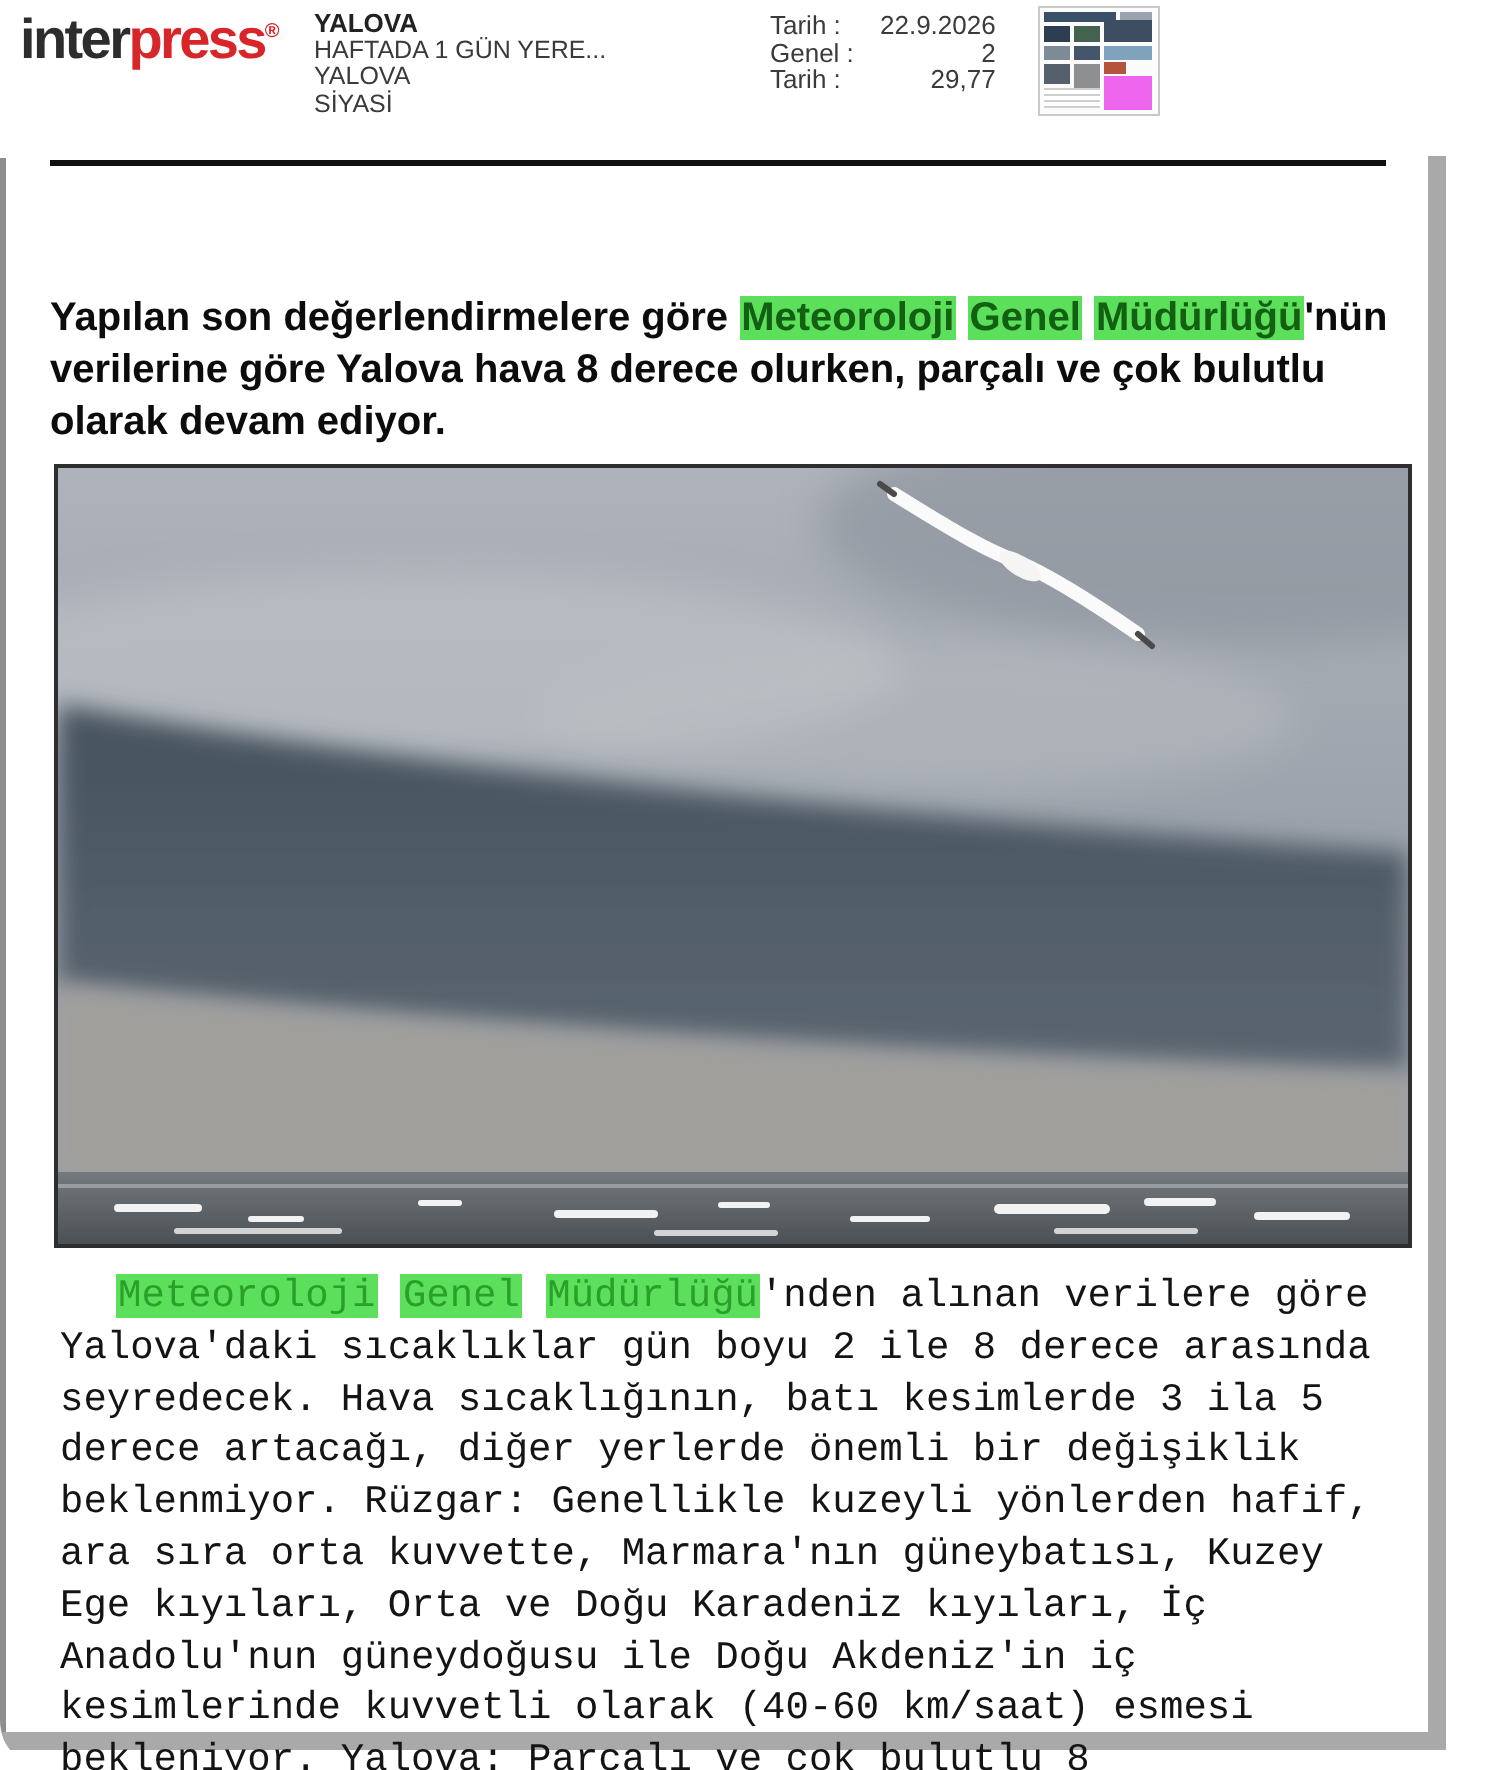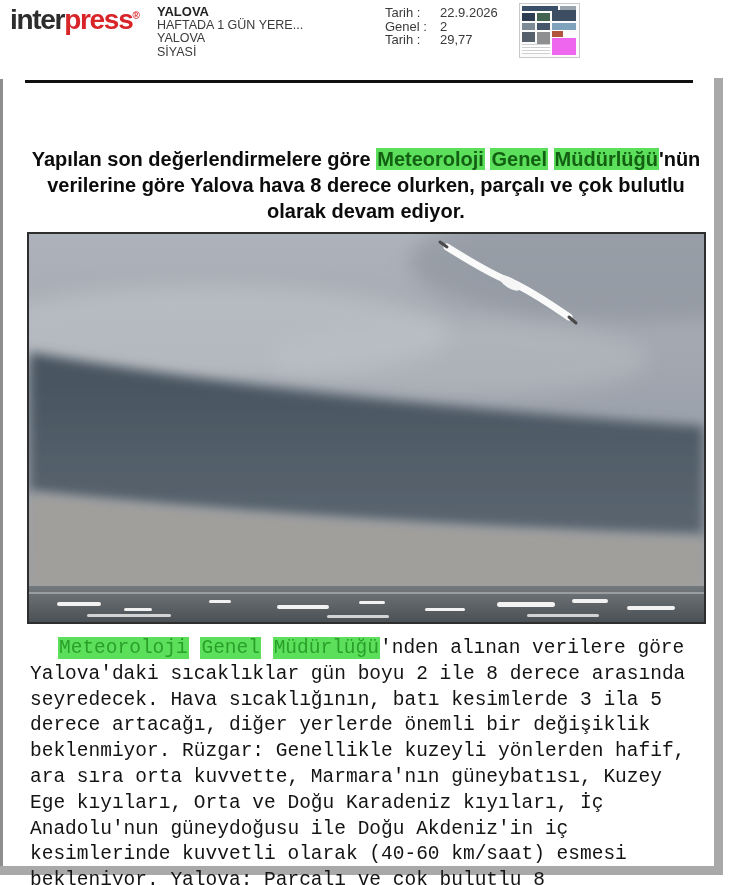--- a/index.html
+++ b/index.html
@@ -1,44 +1,44 @@
 <!DOCTYPE html>
 <html><head>
 <meta charset="utf-8">
 <style>
   html,body{margin:0;padding:0;background:#ffffff;}
   .canvas{position:relative;width:745px;height:885px;background:#ffffff;overflow:hidden;
-          font-family:"Liberation Sans",sans-serif;}
+          font-family:"Liberation Sans",sans-serif;border-radius:25px;}
 
   
   .logo{position:absolute;left:10px;top:4px;font-size:28px;font-weight:bold;letter-spacing:-1.3px;white-space:nowrap;}
   .logo .lg-black{color:#2d2d2d;}
   .logo .lg-red{color:#d8252a;}
   .logo sup{font-size:10px;color:#d8252a;font-weight:bold;letter-spacing:0;}
 
   .pub{position:absolute;left:157px;top:5px;font-size:12.5px;line-height:13.5px;color:#3a3a3a;}
   .pub .pub-name{font-weight:bold;font-size:13px;color:#222;}
 
   .fields{position:absolute;left:385px;top:6px;font-size:13px;line-height:13.5px;color:#3a3a3a;}
-  .frow{display:flex;}
+  .frow{display:flex;justify-content:space-between;}
   .flabel{width:55px;}
   .fvalue{}
 
   .thumb{position:absolute;left:519px;top:3px;width:59px;height:53px;background:#fbfbfb;border:1px solid #c9c9c9;}
   .thumb div{position:absolute;}
 
   
   .edge-left{position:absolute;left:0;top:79px;width:3px;height:796px;background:#8e8e8e;}
   .edge-right{position:absolute;left:714px;top:78px;width:9px;height:797px;background:#a9a9a9;}
   .edge-bottom{position:absolute;left:0;top:866px;width:723px;height:9px;background:#a9a9a9;}
   .rule-top{position:absolute;left:25px;top:80px;width:668px;height:3px;background:#101010;}
 
   
   .headline{position:absolute;left:29px;top:86px;}
-  .lead{position:absolute;left:25px;top:146px;width:682px;text-align:center;
+  .lead{position:absolute;left:25px;top:146px;width:682px;
         font-size:20px;font-weight:bold;line-height:26px;color:#0c0c0c;}
   .hl{background:#5ce05c;padding:0 1px;}
   .hl-bold{color:#136013;}
   .hl-reg{color:#2aa02a;}
 
   .photo{position:absolute;left:27px;top:232px;width:675px;height:388px;border:2px solid #2e2e2e;background:#a2a7ae;}
 
   .bodytext{position:absolute;left:30px;top:636px;width:673px;font-size:19.5px;line-height:25.8px;color:#141414;}
   .bodytext p{margin:0;text-indent:28px;font-family:Liberation Mono, monospace;}
   .byline{text-align:left;font-weight:bold;font-size:20px;padding-right:2px;margin-top:1px;color:#0c0c0c;}

